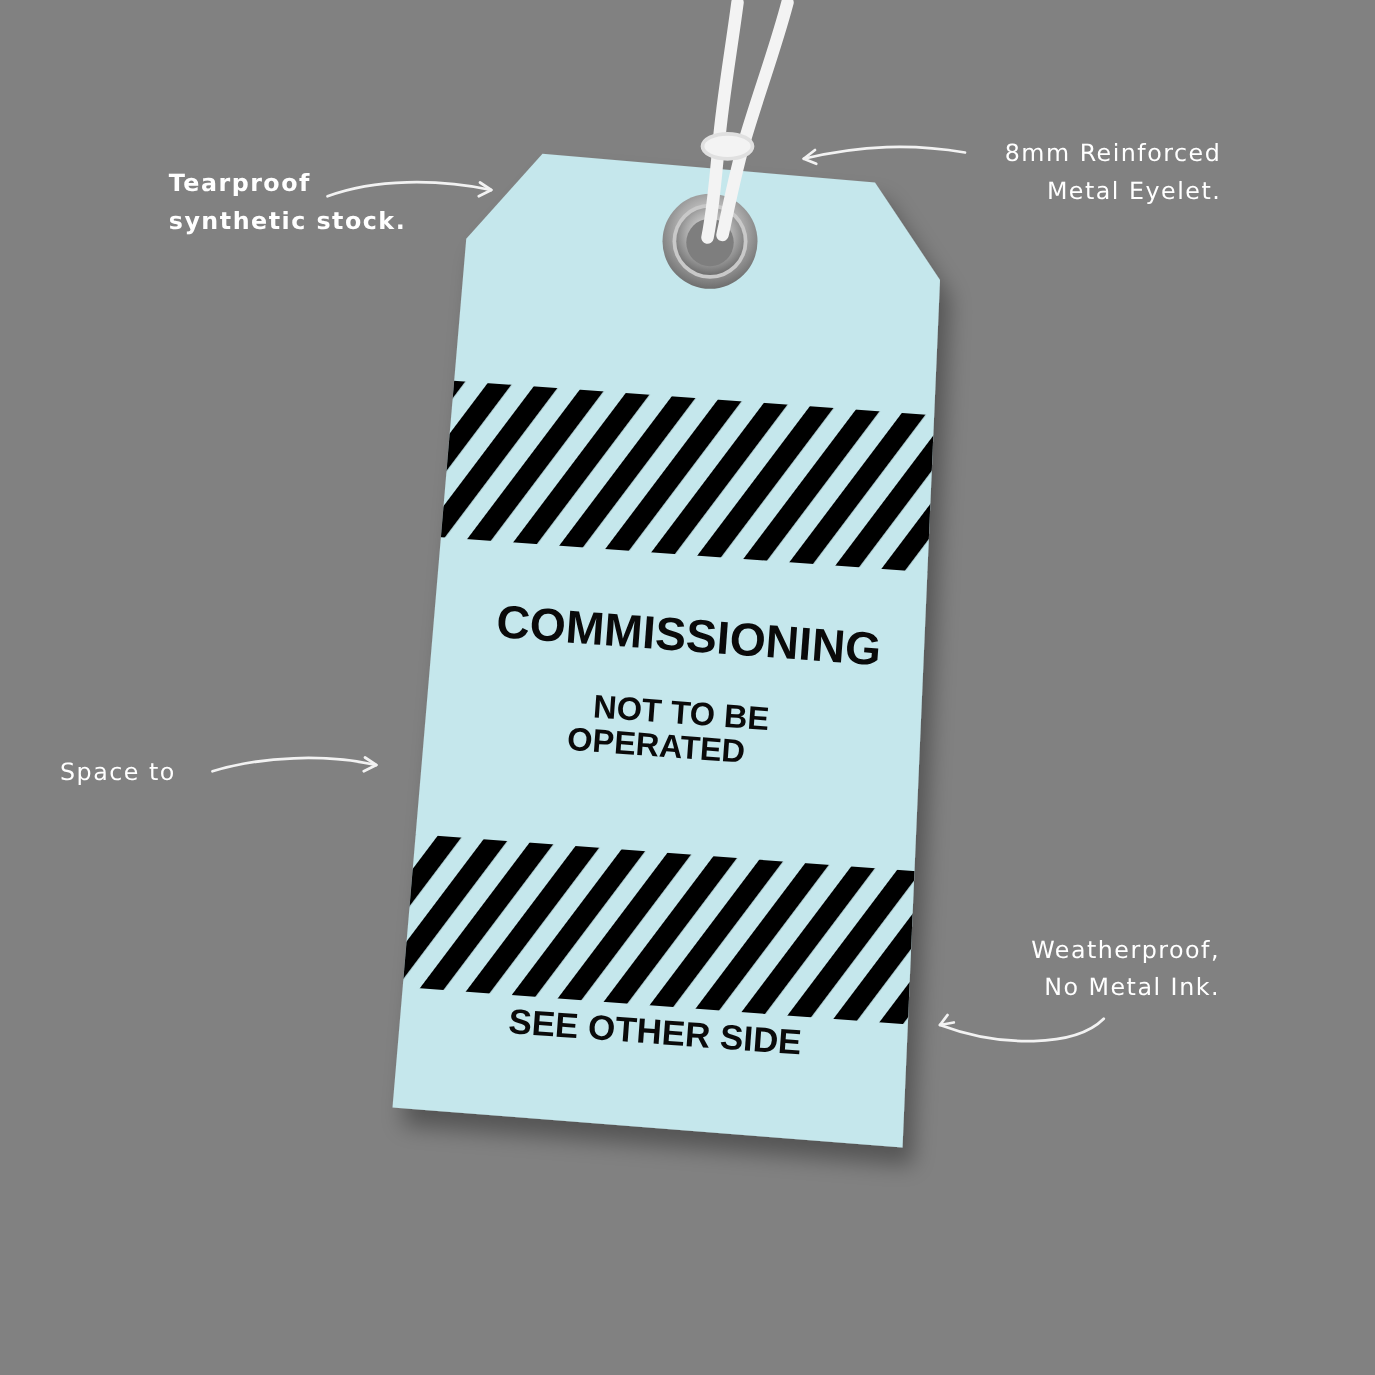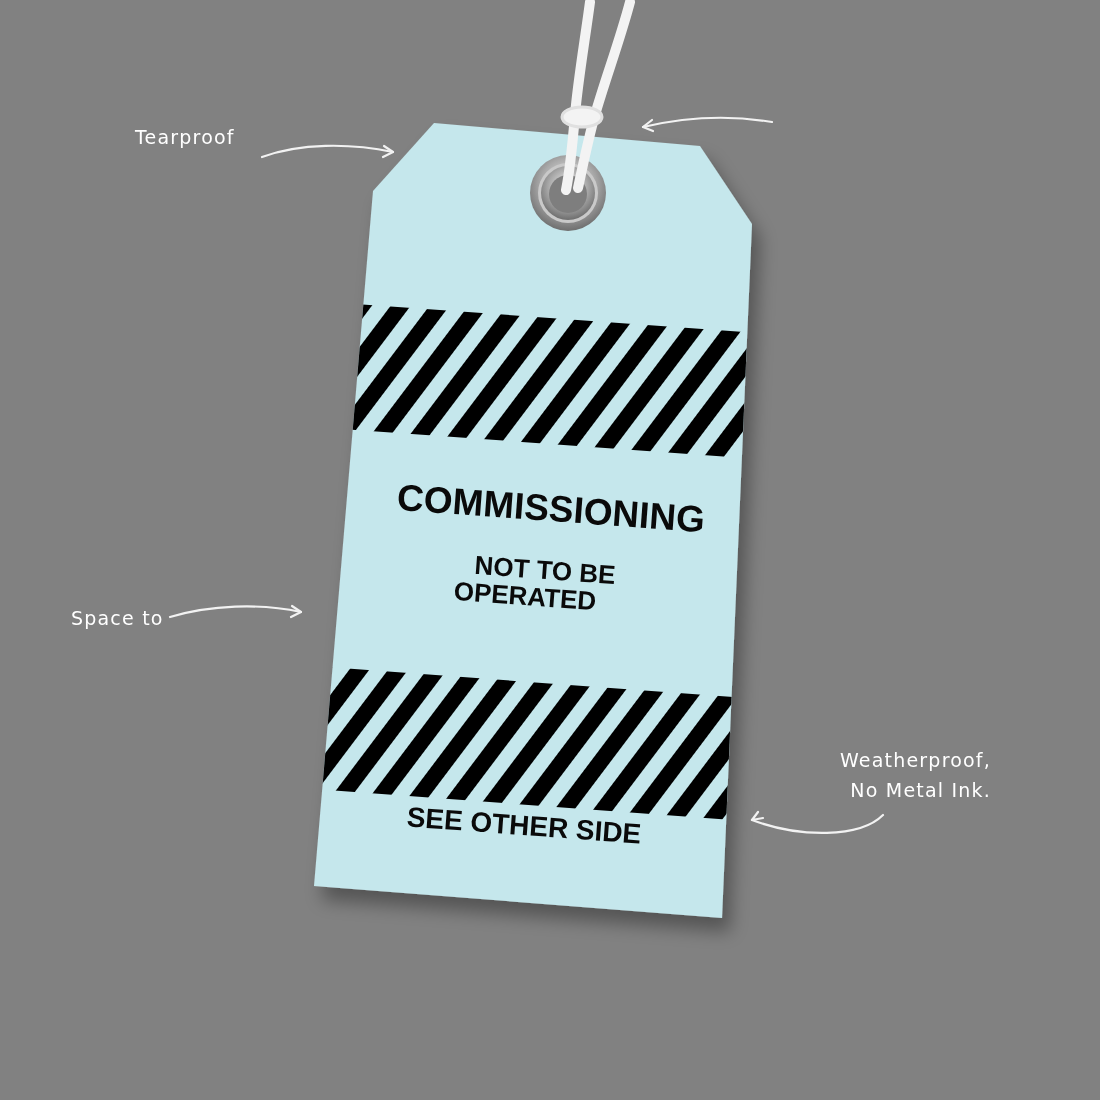--- a/index.html
+++ b/index.html
@@ -93,23 +93,28 @@
         <path d="M763,818 L752,820 L758,812"></path>
       </g>
     </g>
   </svg>
 
   <div class="tag-text" style="left:378px; top:488px; width:346px; font-size:37px; transform:rotate(4.2deg);">COMMISSIONING</div>
   <div class="tag-text" style="left:445px; top:557px; width:200px; font-size:26px; line-height:26px; transform:rotate(4.2deg);">NOT TO BE</div>
   <div class="tag-text" style="left:425px; top:583px; width:200px; font-size:26px; line-height:26px; transform:rotate(4.2deg);">OPERATED</div>
   <div class="tag-text" style="left:390px; top:810px; width:268px; font-size:28px; transform:rotate(4.2deg);">SEE OTHER SIDE</div>
 
-  <div class="annot" style="left:135px; top:122px;">
+  <div class="annot" style="left:135px; top:132px;font-weight:bold;">
     <span class="line">Tearproof</span>
+    <span class="line">synthetic stock.</span>
   </div>
-  <div class="annot" style="left:48px; top:603px;margin-left:23px;">
+  <div class="annot right" style="right:123px; top:108px;">
+    <span class="line">8mm Reinforced</span>
+    <span class="line">Metal Eyelet.</span>
+  </div>
+  <div class="annot" style="left:48px; top:603px;">
     <span class="line">Space to</span>
   </div>
-  <div class="annot right" style="right:109px; top:745px;">
+  <div class="annot right" style="right:124px; top:745px;">
     <span class="line">Weatherproof,</span>
     <span class="line">No Metal Ink.</span>
   </div>
 </div>
 
 </body></html>

